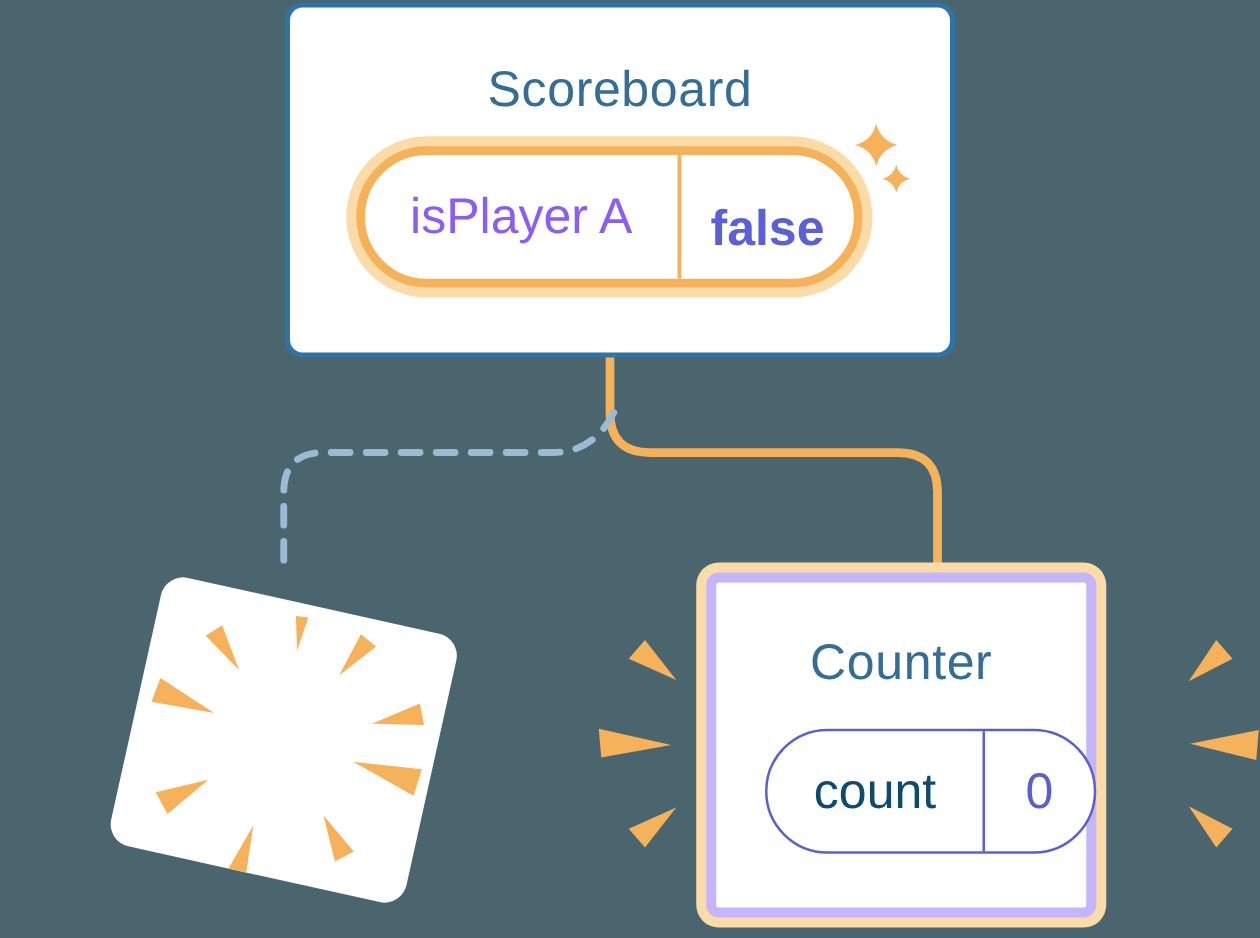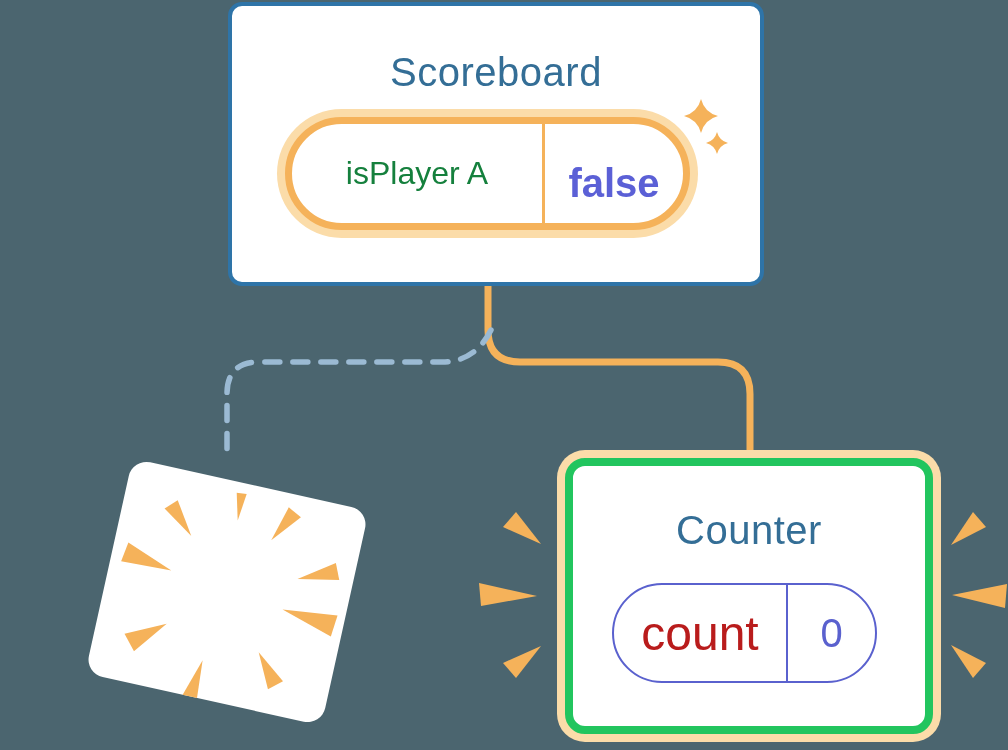--- a/index.html
+++ b/index.html
@@ -29,37 +29,37 @@
   .state-pill{
     position:absolute;box-sizing:border-box;display:flex;align-items:stretch;
     background:#FFFFFF;
   }
   .pill-orange{
     left:53px;top:111px;width:405px;height:113px;
     border:7px solid #F5B25A;border-radius:60px;
     box-shadow:0 0 0 8px #FBDCA9;
   }
   .pill-cell{display:flex;align-items:center;justify-content:center;}
-  .pill-orange .pill-key{width:250px;color:#15803d;font-size:32px;}
+  .pill-orange .pill-key{width:250px;color:#8b5cf6;font-size:40px;}
   .pill-orange .pill-divider{width:3px;background:#F5B25A;}
   .pill-orange .pill-value{flex:1;color:#5B60D6;font-size:40px;font-weight:700;margin-top:20px;}
 
   
   .counter-card{
-    position:absolute;left:565px;top:458px;width:368px;height:276px;
-    background:#FFFFFF;border:8px solid #22c55e;border-radius:20px;
+    position:absolute;left:565px;top:458px;width:312px;height:276px;
+    background:#FFFFFF;border:8px solid #c4b5fd;border-radius:10px;
     box-shadow:0 0 0 8px #FBDCA9;
     box-sizing:border-box;z-index:2;
   }
   .counter-card .card-title{margin-top:42px;}
   .pill-purple{
     left:39px;top:117px;width:265px;height:100px;
     border:2px solid #5A61CE;border-radius:50px;
   }
-  .pill-purple .pill-key{width:172px;color:#b91c1c;font-size:48px;}
+  .pill-purple .pill-key{width:172px;color:#0c4a6e;font-size:40px;}
   .pill-purple .pill-divider{width:2px;background:#5A61CE;}
   .pill-purple .pill-value{flex:1;color:#5A61CE;font-size:40px;}
 
   
   .destroyed-card{
     position:absolute;left:106px;top:482px;width:242px;height:220px;
     background:#FFFFFF;border-radius:18px;transform:rotate(12.5deg);
     z-index:2;
   }
 </style>

